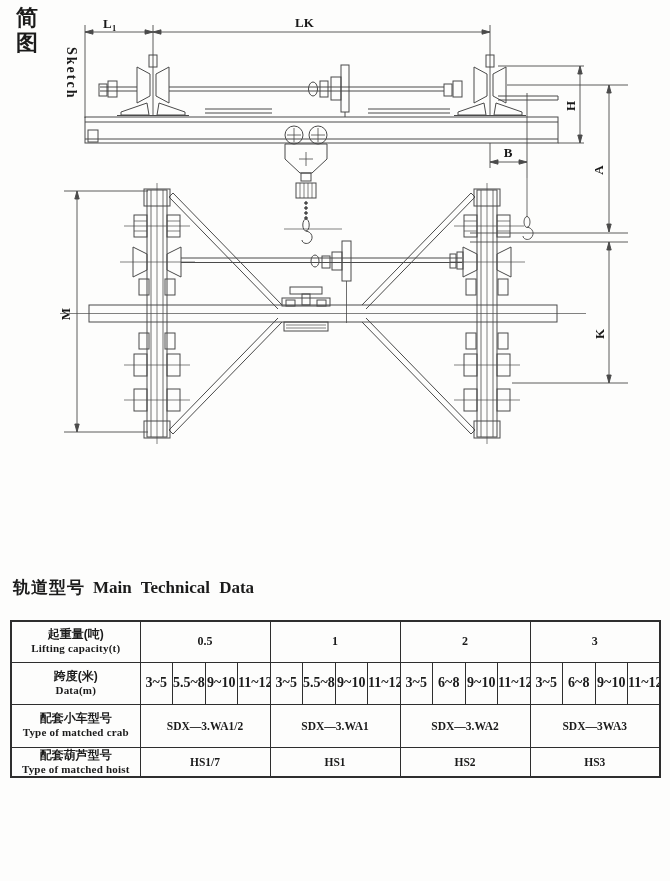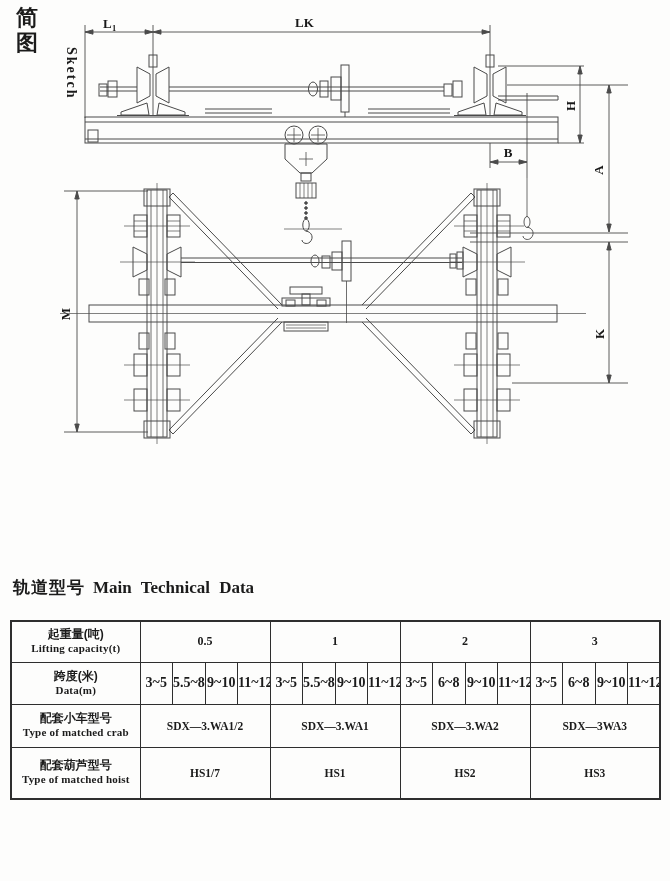--- a/index.html
+++ b/index.html
@@ -318,21 +318,21 @@
       <tr style="height:43px">
         <td class="hd">
           <div class="cn">配套小车型号</div>
           <div class="en">Type of matched crab</div>
         </td>
         <td class="v" colspan="4">SDX—3.WA1/2</td>
         <td class="v" colspan="4">SDX—3.WA1</td>
         <td class="v" colspan="4">SDX—3.WA2</td>
         <td class="v" colspan="4">SDX—3WA3</td>
       </tr>
-      <tr style="height:52px">
+      <tr style="height:30px">
         <td class="hd">
           <div class="cn">配套葫芦型号</div>
           <div class="en">Type of matched hoist</div>
         </td>
         <td class="v" colspan="4">HS1/7</td>
         <td class="v" colspan="4">HS1</td>
         <td class="v" colspan="4">HS2</td>
         <td class="v" colspan="4">HS3</td>
       </tr>
     </tbody>

